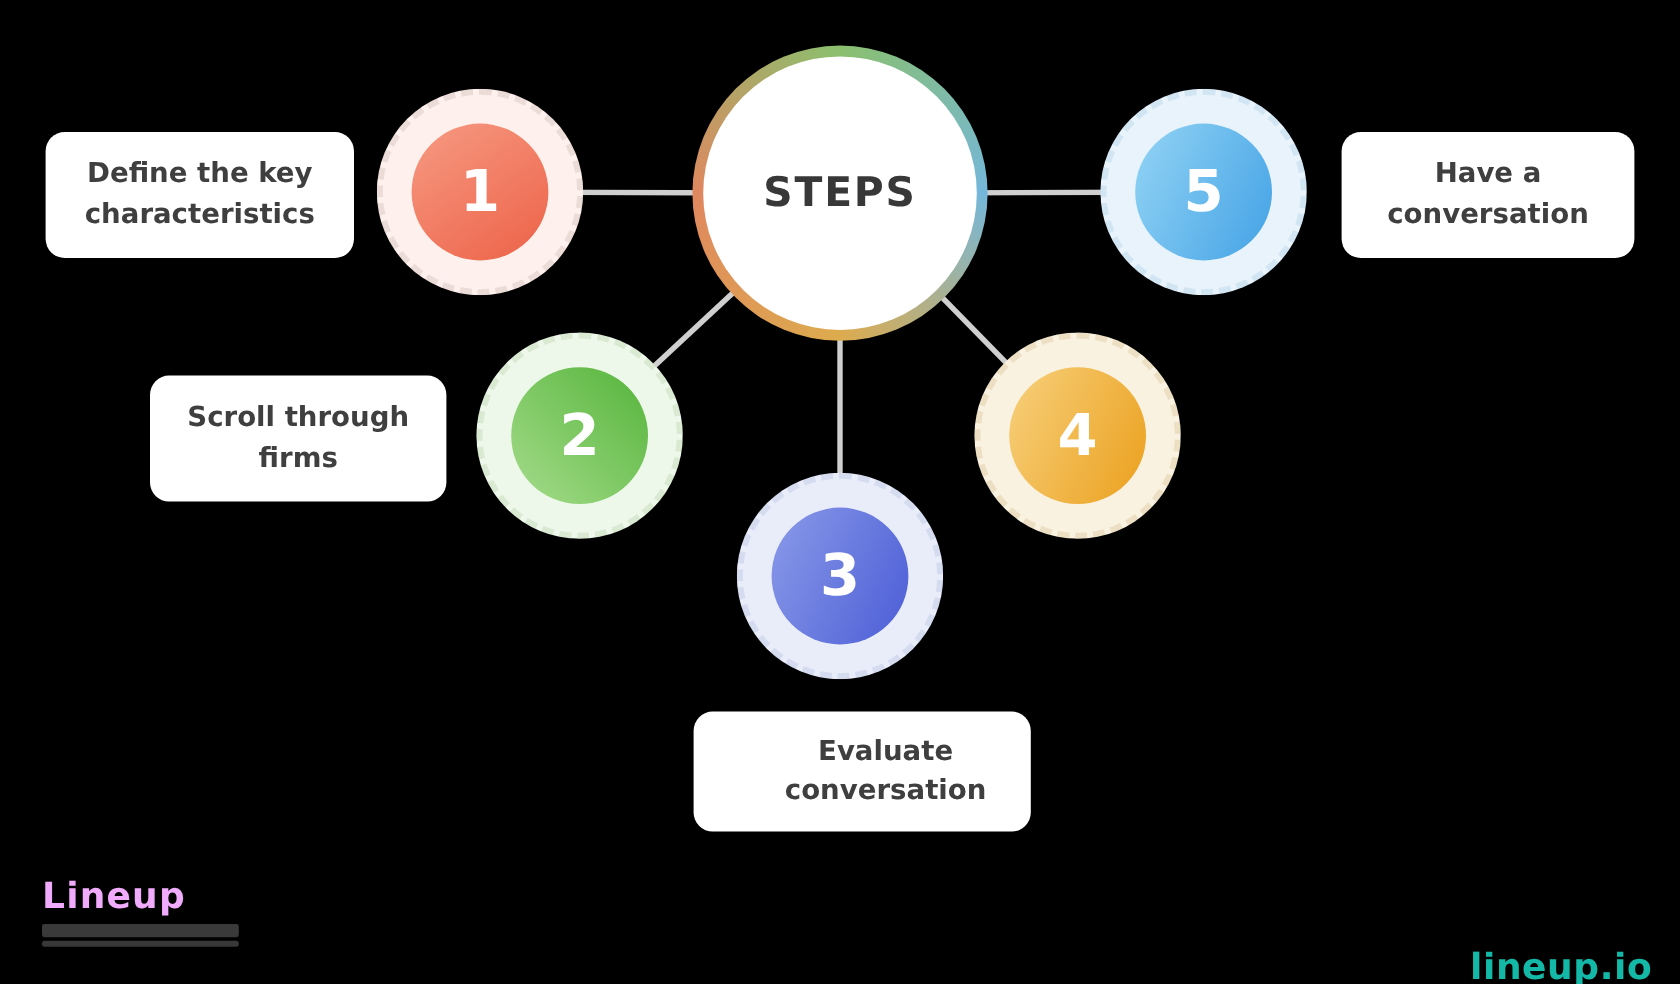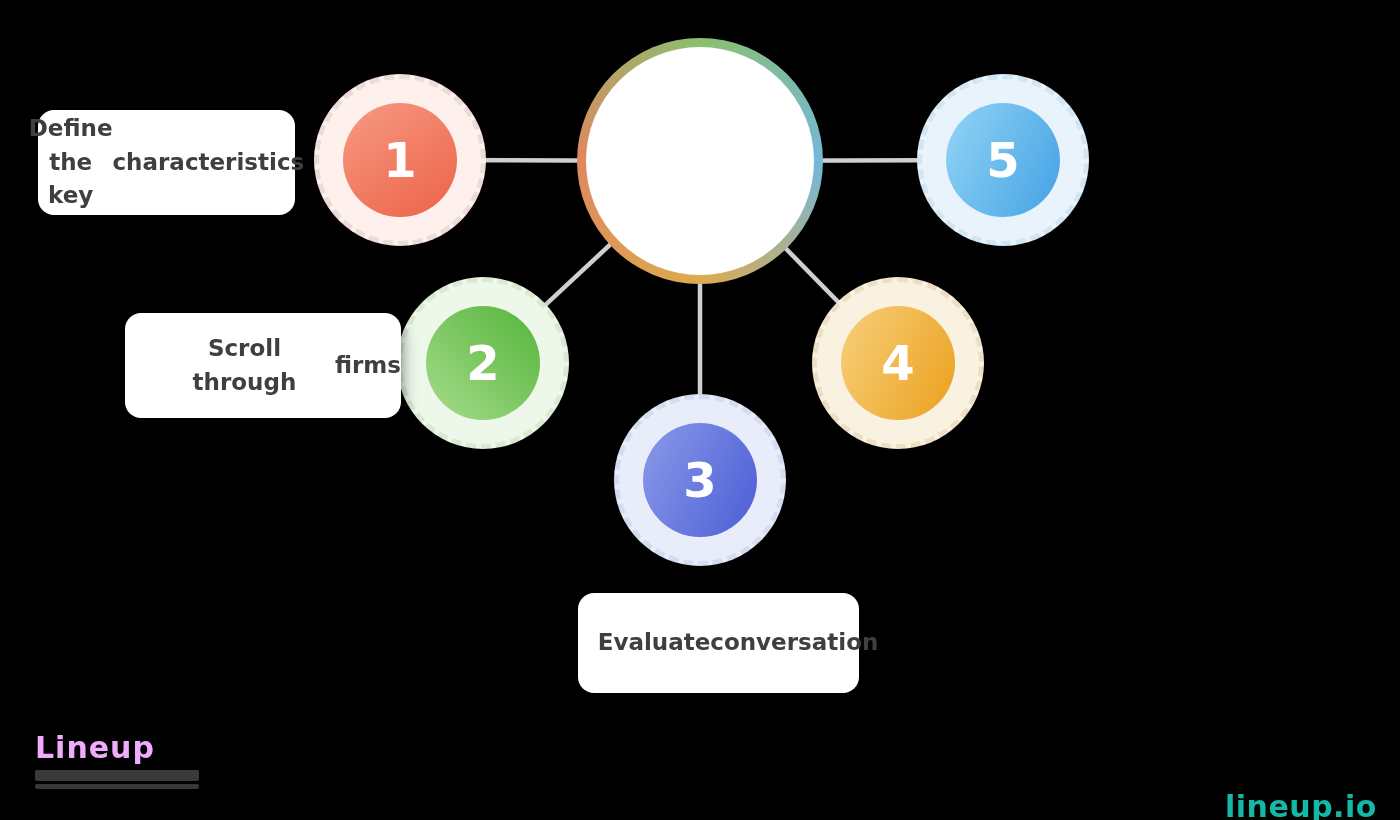--- a/index.html
+++ b/index.html
@@ -26,26 +26,26 @@
   .node-inner{width:114px;height:114px;border-radius:50%;display:flex;align-items:center;justify-content:center;}
   .node-number{color:#ffffff;font-size:48px;font-weight:bold;line-height:1;}
   .pos1{left:314px;top:74px;}
   .pos2{left:397px;top:277px;}
   .pos3{left:614px;top:394px;}
   .pos4{left:812px;top:277px;}
   .pos5{left:917px;top:74px;}
   
   .label-box{
     position:absolute;background:#ffffff;border-radius:16px;z-index:3;
-    display:flex;flex-direction:row;align-items:center;justify-content:center;
+    display:flex;flex-direction:column;align-items:center;justify-content:center;
     box-shadow:0 8px 16px rgba(0,0,0,0.55);
   }
   .label-line{font-size:23px;font-weight:bold;color:#3f3f3f;line-height:1.45;text-align:center;}
   .lb1{left:38px;top:110px;width:257px;height:105px;}
-  .lb2{left:125px;top:313px;width:247px;height:105px;padding-left:29px;}
+  .lb2{left:125px;top:313px;width:247px;height:105px;}
   .lb3{left:578px;top:593px;width:242px;height:100px;padding-left:39px;}
   .lb4{left:1015px;top:313px;width:247px;height:105px;}
   .lb5{left:1118px;top:110px;width:244px;height:105px;}
   
   .wm-left{position:absolute;left:35px;top:730px;z-index:2;}
   .wm-left-logo{font-size:30px;font-weight:bold;color:#f0abfc;letter-spacing:1px;}
   .wm-left-tagline{margin-top:5px;width:164px;height:11px;background:#3a3a3a;border-radius:2px;}
   .wm-left-bar{margin-top:3px;width:164px;height:5px;background:#383838;border-radius:2px;}
   .wm-right{position:absolute;left:1225px;top:742px;z-index:2;
     font-size:30px;font-weight:bold;color:#14b8a6;letter-spacing:0.5px;margin-top:47px;}
@@ -58,20 +58,21 @@
   <svg class="connectors" viewBox="0 0 1400 820">
     <line x1="400" y1="160" x2="700" y2="161" stroke="#cfcfcf" stroke-width="4.5"></line>
     <line x1="700" y1="161" x2="483" y2="363" stroke="#cfcfcf" stroke-width="4.5"></line>
     <line x1="700" y1="161" x2="700" y2="480" stroke="#cfcfcf" stroke-width="4.5"></line>
     <line x1="700" y1="161" x2="898" y2="363" stroke="#cfcfcf" stroke-width="4.5"></line>
     <line x1="700" y1="161" x2="1003" y2="160" stroke="#cfcfcf" stroke-width="4.5"></line>
   </svg>
 
   <div class="hub" style="background: conic-gradient(rgb(138, 191, 110), rgb(116, 183, 218) 25%, rgb(221, 171, 78) 50%, rgb(224, 135, 95) 75%, rgb(138, 191, 110) 100%);">
     <div class="hub-inner"></div>
+    <div class="hub-label">STEPS</div>
   </div>
 
   <div class="node pos1" style="background: rgb(253, 240, 237); border-color: rgb(236, 220, 216);">
     <div class="node-inner" style="background: linear-gradient(145deg, rgb(247, 154, 131), rgb(236, 98, 71));">
       <span class="node-number">1</span>
     </div>
   </div>
   <div class="node pos2" style="background: rgb(238, 248, 234); border-color: rgb(217, 233, 210);">
     <div class="node-inner" style="background: linear-gradient(45deg, rgb(166, 220, 140), rgb(84, 180, 58));">
       <span class="node-number">2</span>
@@ -98,20 +99,24 @@
     <span class="label-line">characteristics</span>
   </div>
   <div class="label-box lb2">
     <span class="label-line">Scroll through</span>
     <span class="label-line">firms</span>
   </div>
   <div class="label-box lb3">
     <span class="label-line">Evaluate</span>
     <span class="label-line">conversation</span>
   </div>
+  <div class="label-box lb5">
+    <span class="label-line">Have a</span>
+    <span class="label-line">conversation</span>
+  </div>
 
   <div class="wm-left">
     <div class="wm-left-logo">Lineup</div>
     <div class="wm-left-tagline"></div>
     <div class="wm-left-bar"></div>
   </div>
   <div class="wm-right">lineup.io</div>
 
 </div>
 

